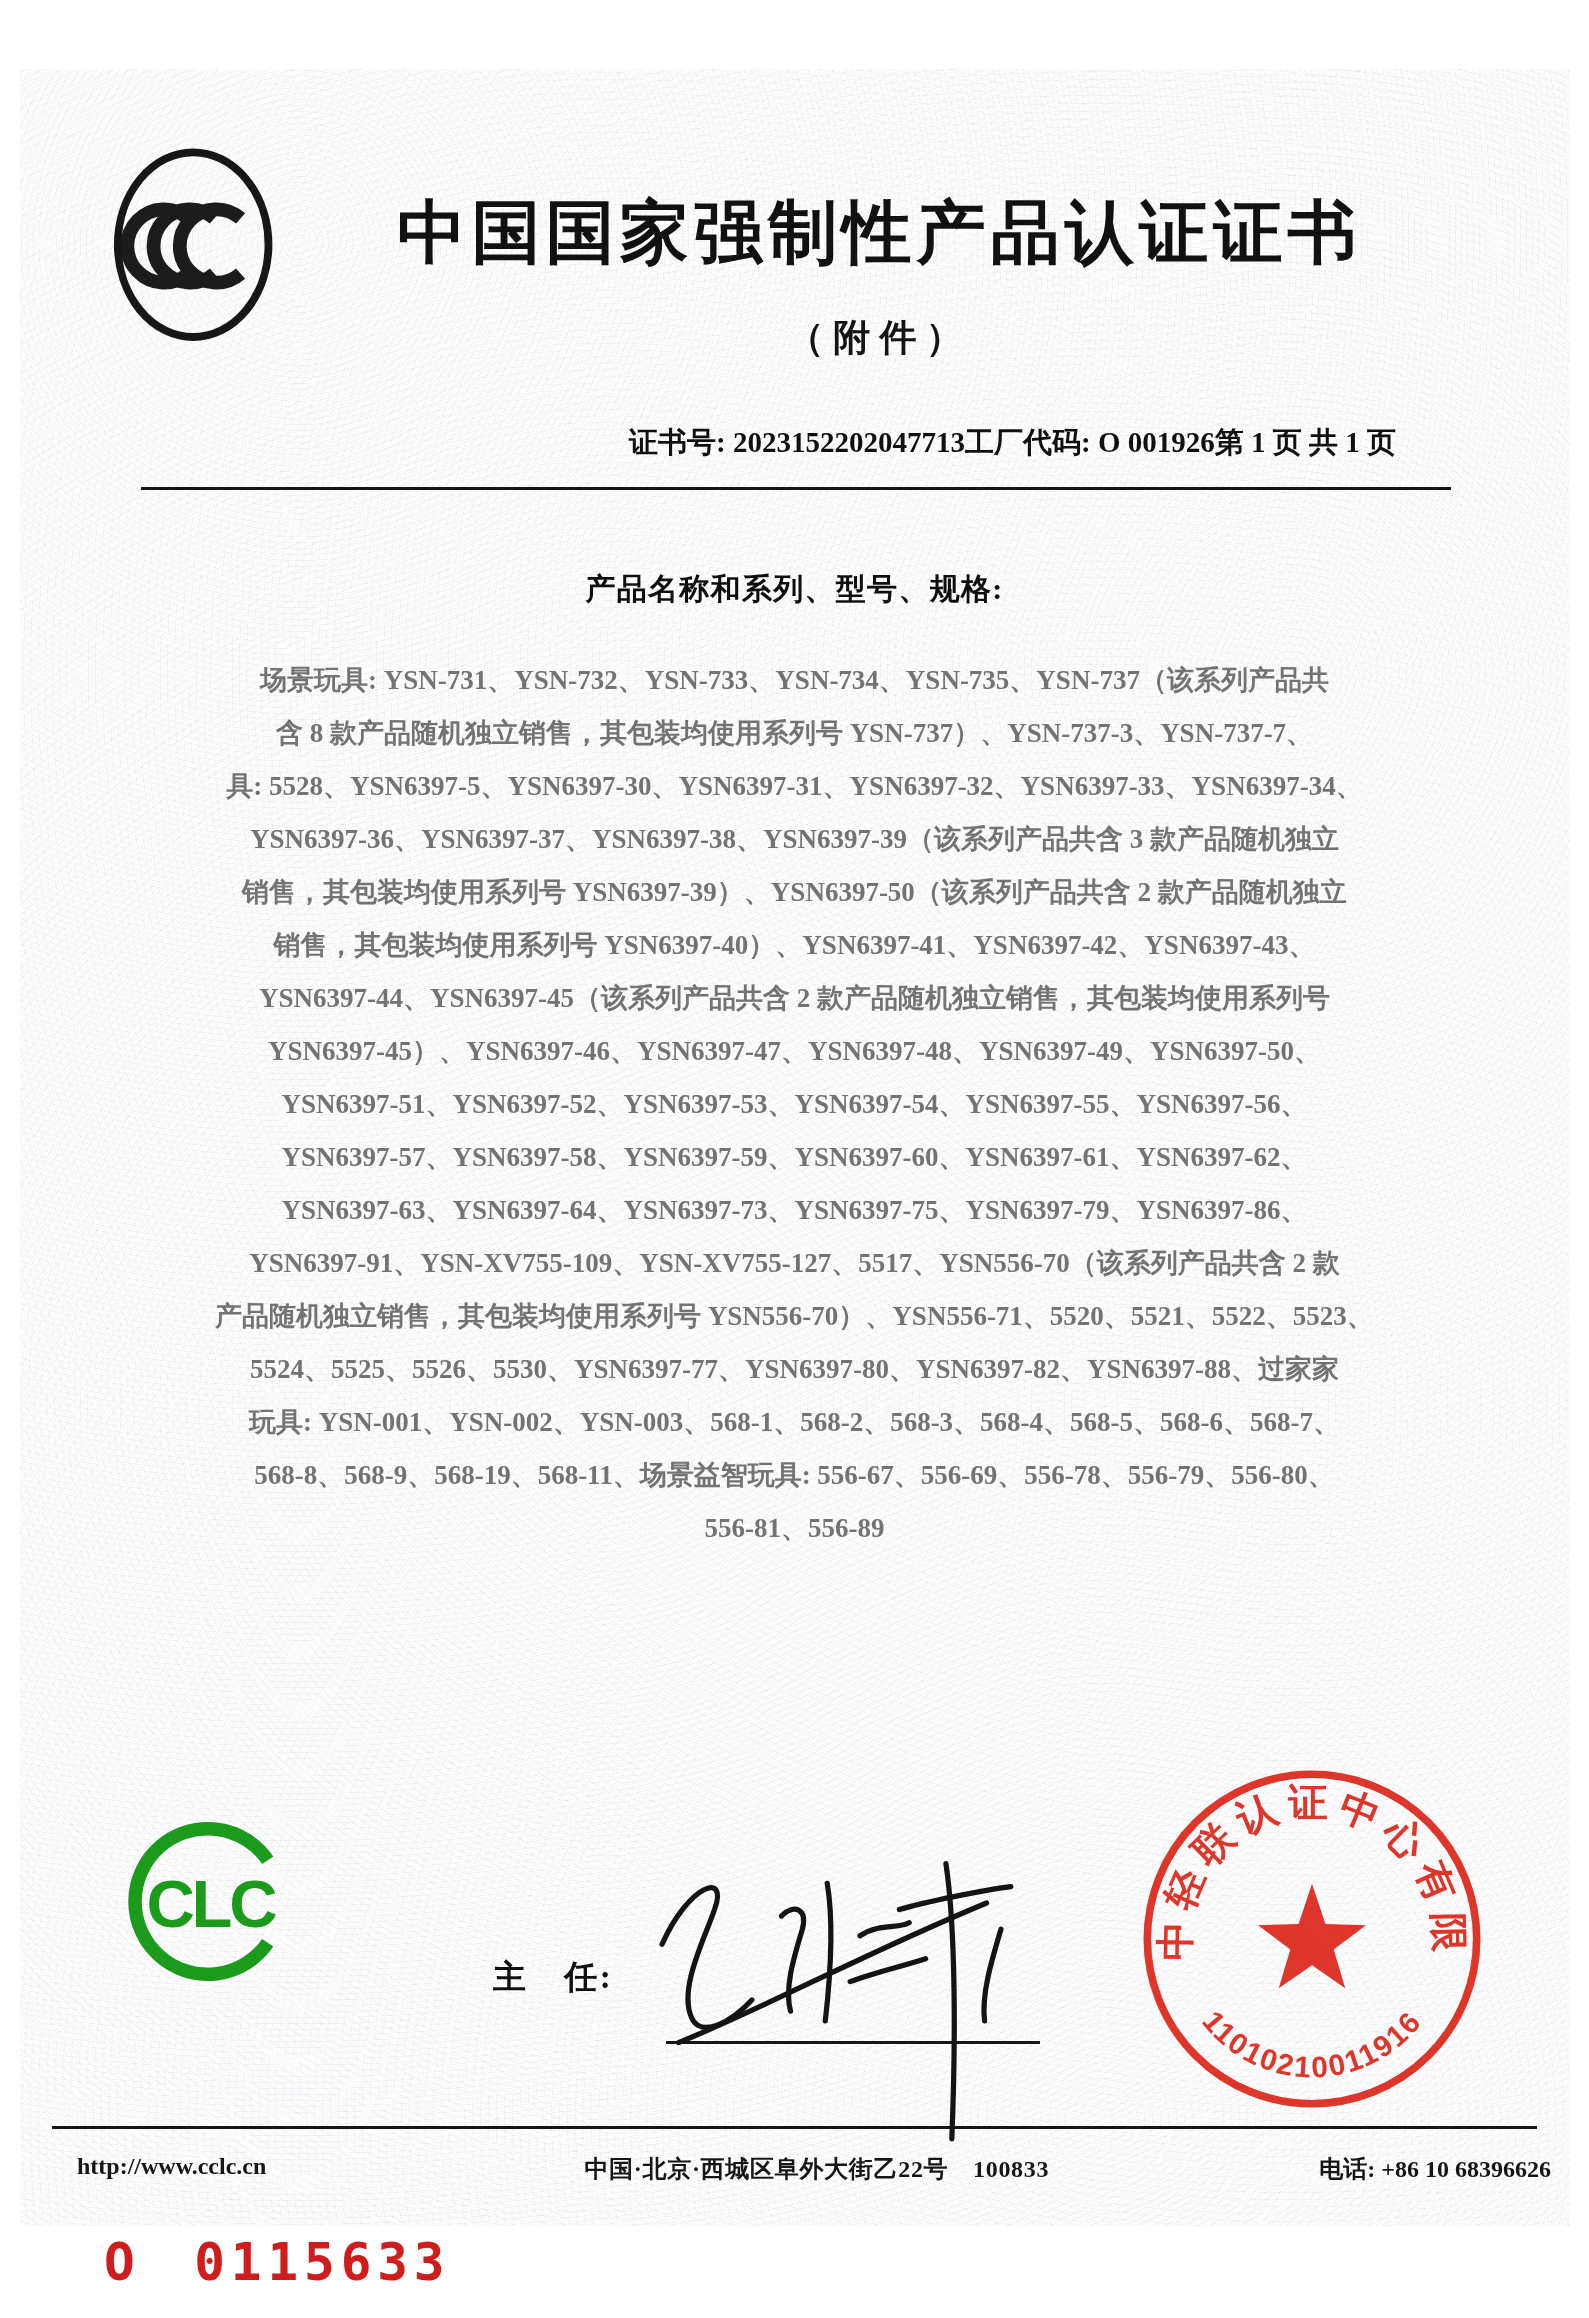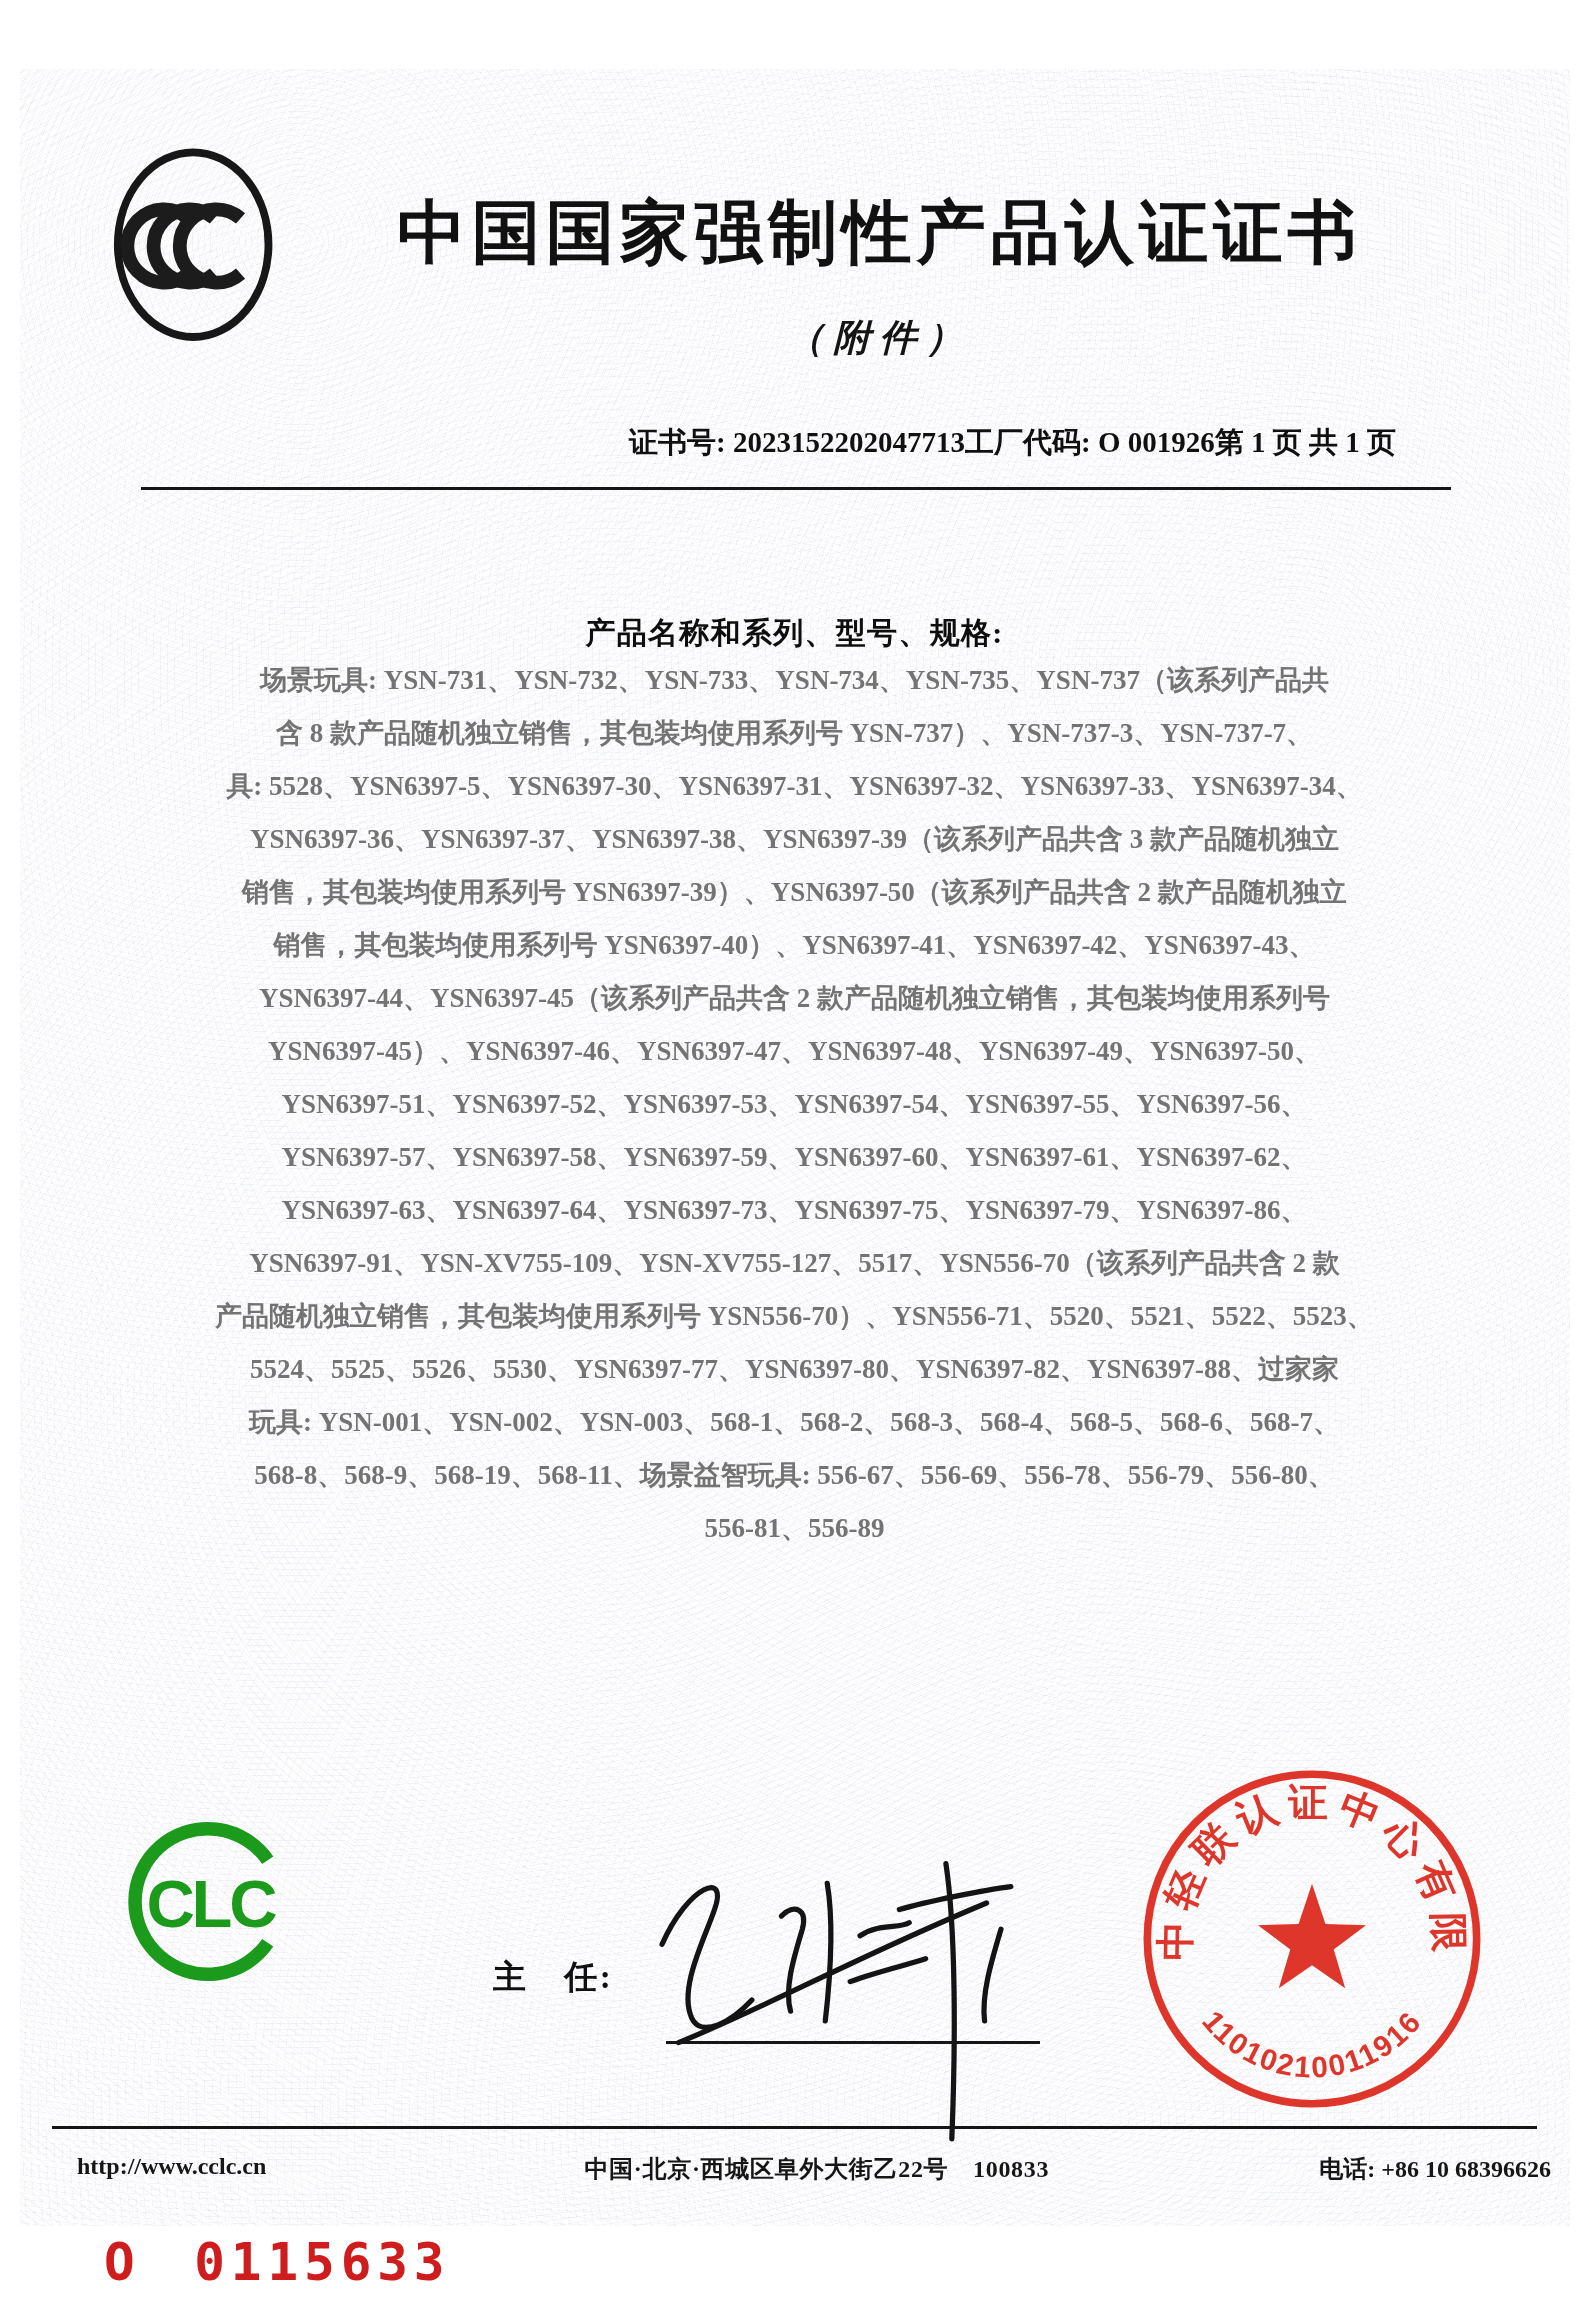--- a/index.html
+++ b/index.html
@@ -19,30 +19,30 @@
       #fdfdfe;
   }
   .abs{position:absolute;}
   .title{
     left:308px;right:138px;top:187px;text-align:center;
     font-family:"Liberation Sans","DejaVu Sans",sans-serif;
     font-size:69px;font-weight:900;letter-spacing:5.2px;color:#111;
   }
   .subtitle{
     left:308px;right:138px;top:313px;text-align:center;
-    font-size:37px;font-weight:700;letter-spacing:9.2px;color:#141414;font-style:italic;
+    font-size:37px;font-weight:700;letter-spacing:9.2px;color:#141414;
   }
   .inforow{
     left:138px;right:193px;top:423px;display:flex;justify-content:flex-end;
     font-size:29px;font-weight:700;color:#101010;
   }
   .rule1{left:141px;top:487px;width:1310px;height:2.6px;background:#151515;}
   .heading{
     left:111px;right:111px;top:569px;text-align:center;
-    font-size:30px;font-weight:800;letter-spacing:1.3px;color:#0e0e0e;margin-top:44px;
+    font-size:30px;font-weight:800;letter-spacing:1.3px;color:#0e0e0e;
   }
   .bodytext{
     left:98px;right:98px;top:654px;
     font-size:27px;line-height:53px;color:#737373;text-align:center;
     font-weight:600;
   }
   .sig-label{
     left:493px;top:1955px;font-size:33px;font-weight:800;letter-spacing:2.6px;color:#101010;
   }
   .sig-underline{left:666px;top:2041px;width:374px;height:3.3px;background:#161616;}

